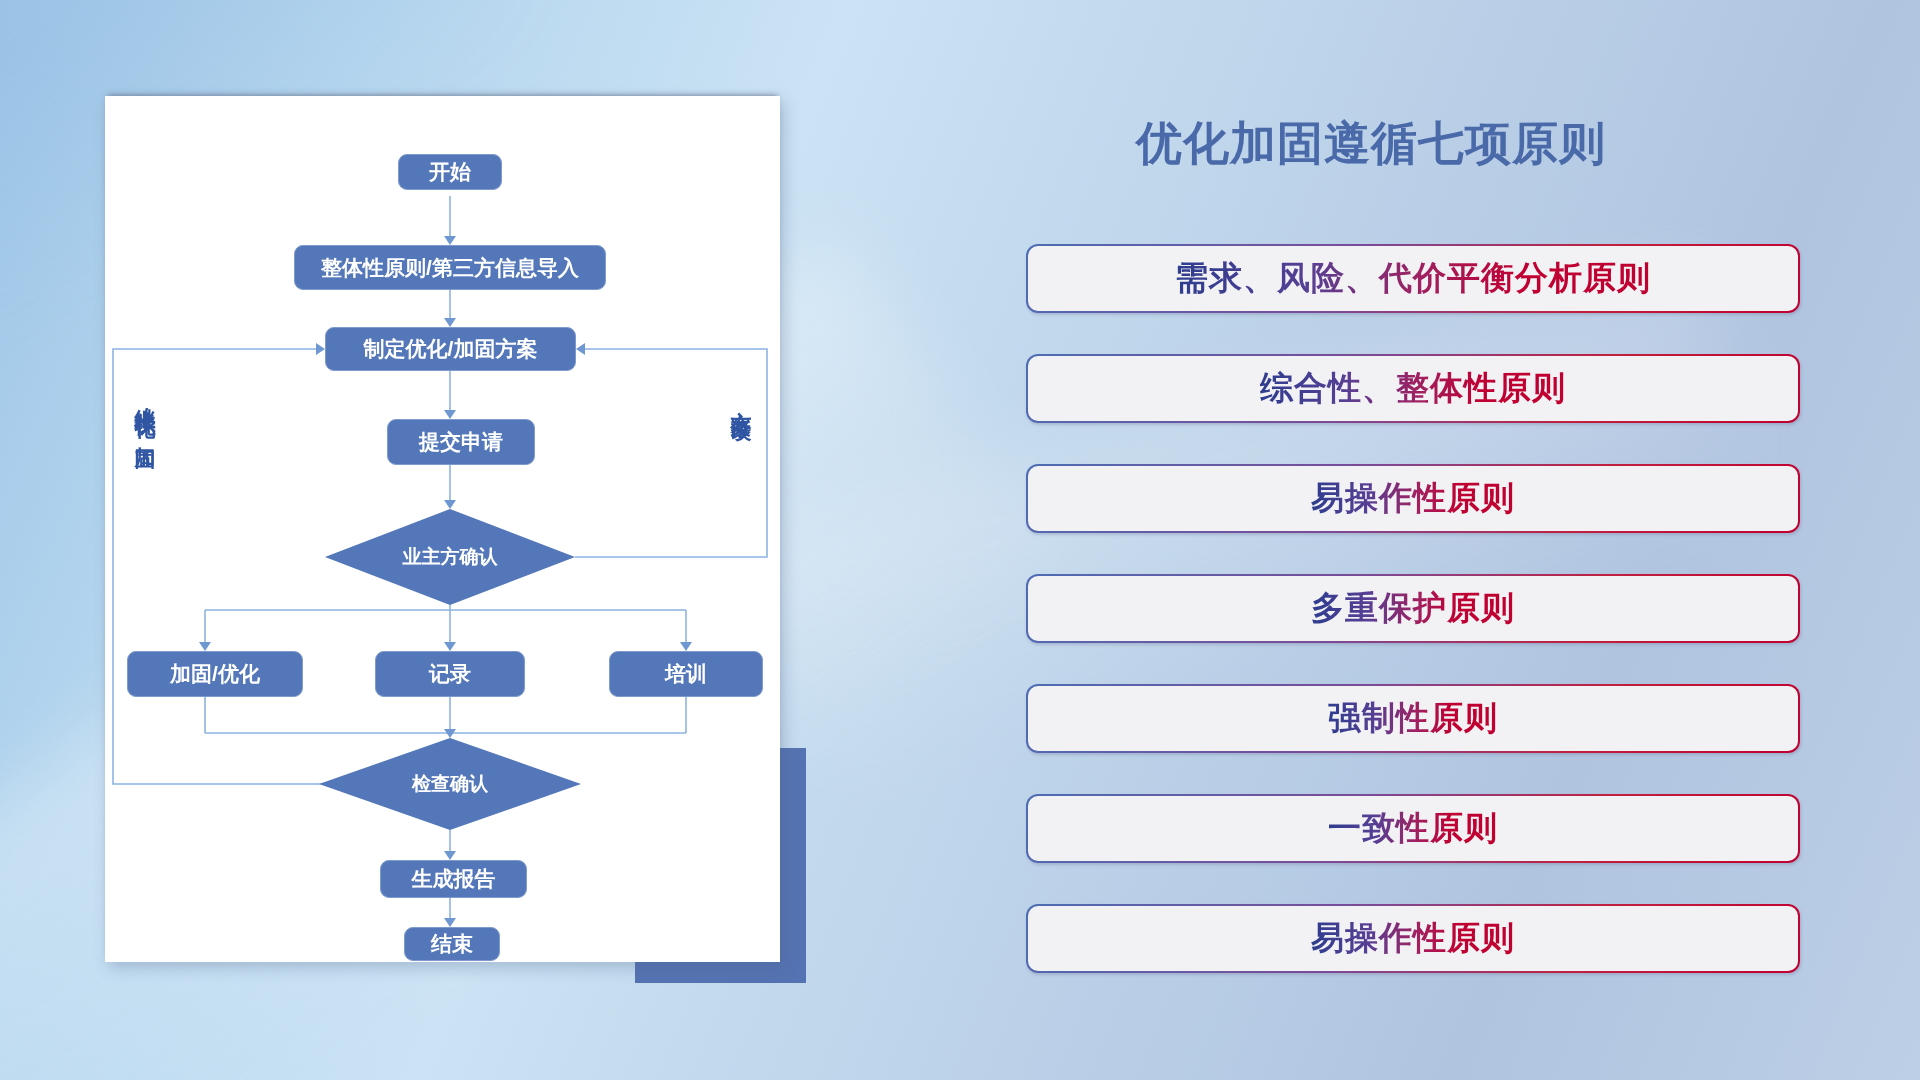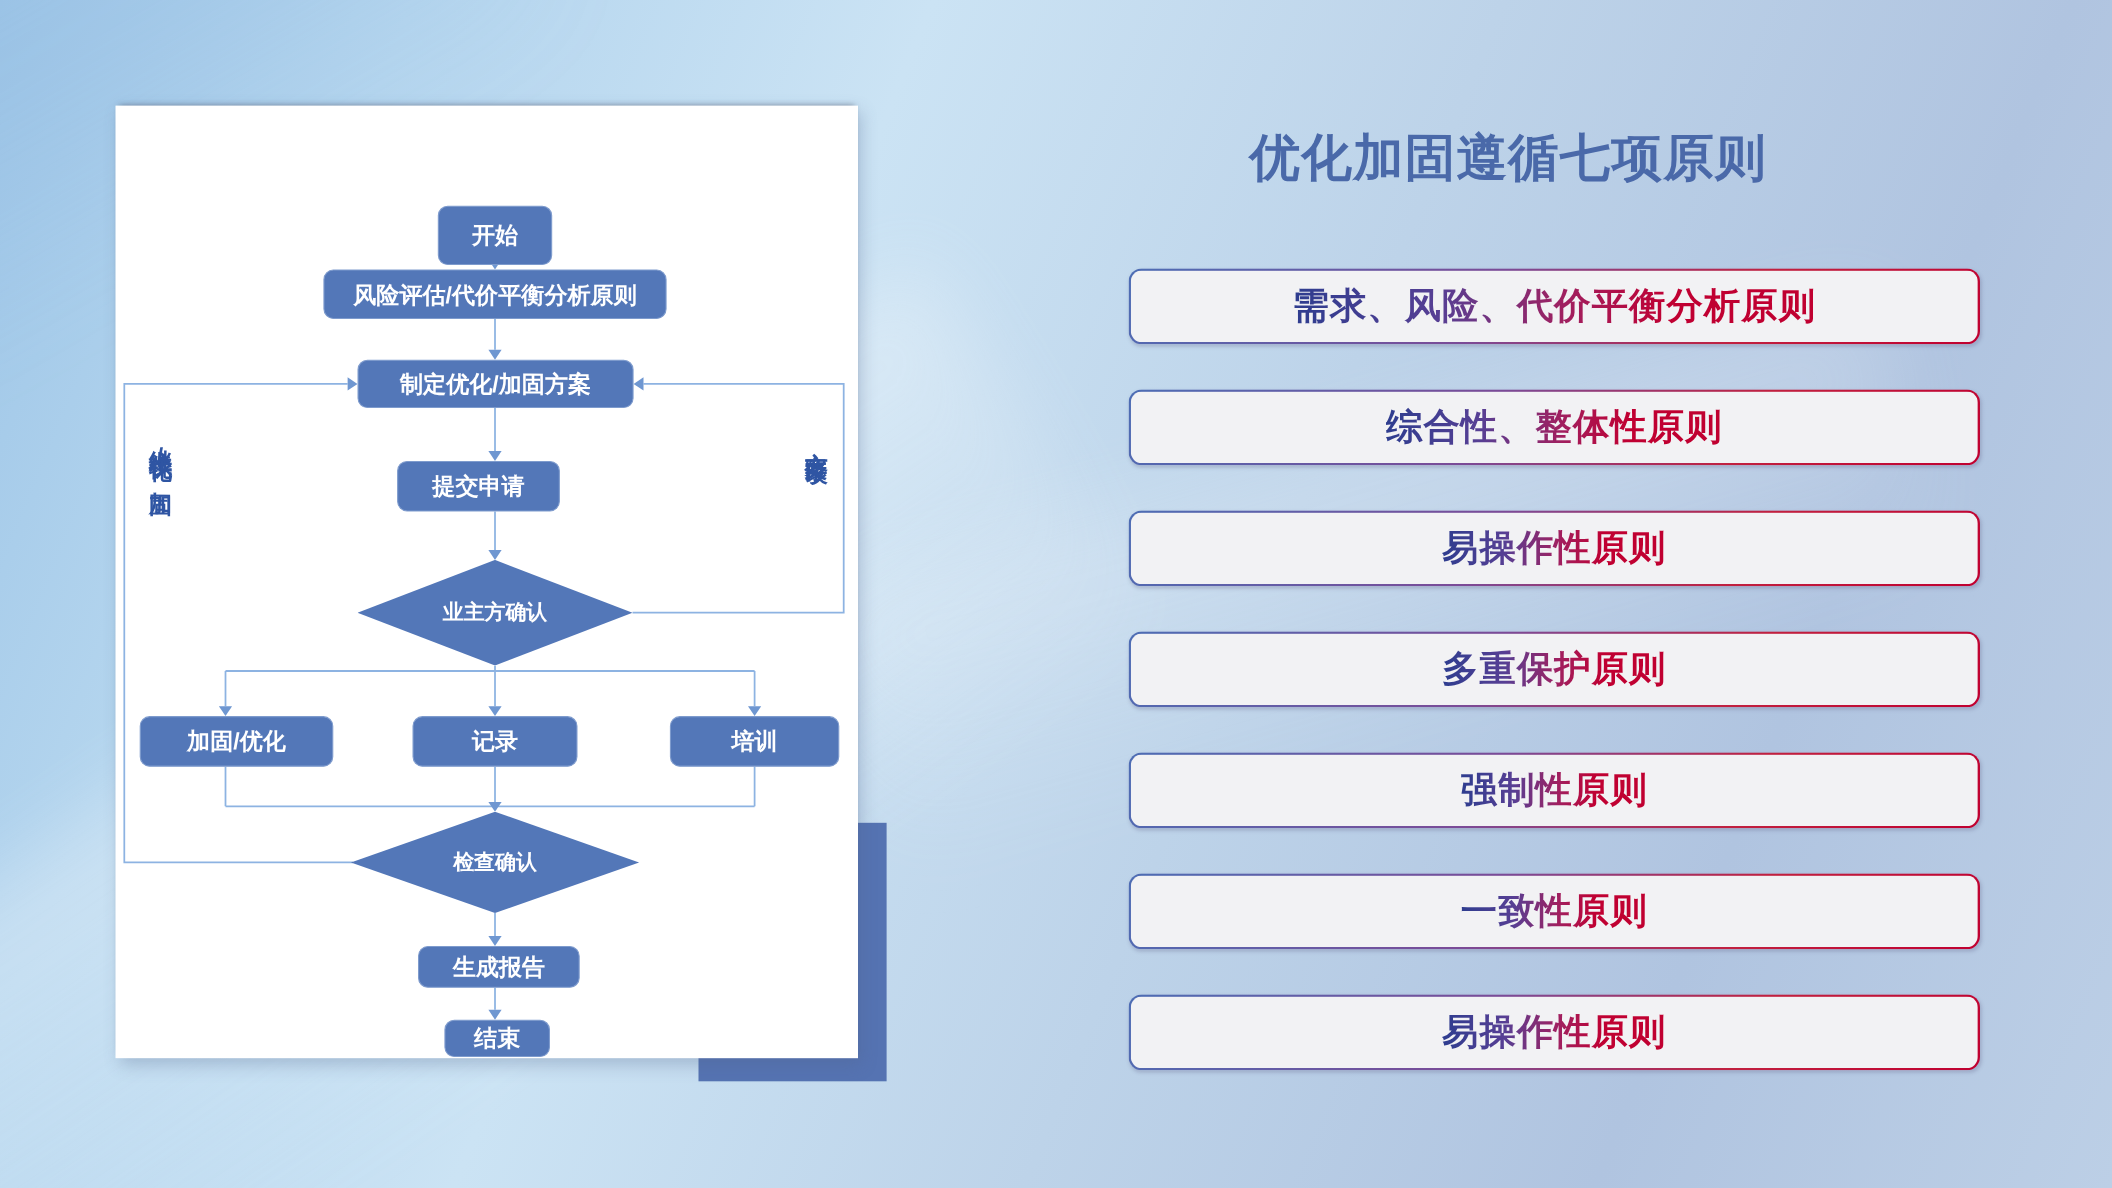--- a/index.html
+++ b/index.html
@@ -32,24 +32,24 @@
     position:absolute; background:#5377b8; border:1px solid #7e9bcd; border-radius:9px;
     color:#ffffff; font-weight:bold; font-size:21px;
     display:flex; align-items:center; justify-content:center; white-space:nowrap;
   }
   .diamond{
     position:absolute; background:#5377b8;
     clip-path:polygon(50% 0,100% 50%,50% 100%,0 50%);
     color:#ffffff; font-weight:bold; font-size:19px;
     display:flex; align-items:center; justify-content:center; border:none; border-radius:0;
   }
-  .n-start{ left:293px; top:58px;  width:104px; height:54px;margin-top:33px; }
+  .n-start{ left:293px; top:58px;  width:104px; height:36px; }
   .n-risk{  left:189px; top:149px; width:312px; height:45px; }
   .n-plan{  left:220px; top:231px; width:251px; height:44px; }
-  .n-submit{left:256px; top:323px; width:148px; height:46px; }
+  .n-submit{left:282px; top:323px; width:148px; height:46px; }
   .n-owner{ left:220px; top:413px; width:250px; height:96px; }
   .n-reinf{ left:22px;  top:555px; width:176px; height:46px; }
   .n-record{left:270px; top:555px; width:150px; height:46px; }
   .n-train{ left:504px; top:555px; width:154px; height:46px; }
   .n-check{ left:214px; top:642px; width:262px; height:92px; }
   .n-report{left:275px; top:764px; width:147px; height:38px; }
   .n-end{   left:299px; top:831px; width:96px;  height:34px; }
 
   .vlabel{
     position:absolute; writing-mode:vertical-rl; text-orientation:upright;
@@ -123,21 +123,21 @@
         <polygon points="575,546 587,546 581,555"></polygon>
         <polygon points="339,633 351,633 345,642"></polygon>
         <polygon points="339,755 351,755 345,764"></polygon>
         <polygon points="339,822 351,822 345,831"></polygon>
         <polygon points="211,247 211,259 220,253"></polygon>
         <polygon points="480,247 480,259 471,253"></polygon>
       </g>
     </svg>
 
     <div class="node n-start">开始</div>
-    <div class="node n-risk">风险评估/代价平衡分析原则</div>
+    <div class="node n-risk">整体性原则/第三方信息导入</div>
     <div class="node n-plan">制定优化/加固方案</div>
     <div class="node n-submit">提交申请</div>
     <div class="diamond n-owner">业主方确认</div>
     <div class="node n-reinf">加固/优化</div>
     <div class="node n-record">记录</div>
     <div class="node n-train">培训</div>
     <div class="diamond n-check">检查确认</div>
     <div class="node n-report">生成报告</div>
     <div class="node n-end">结束</div>
 

